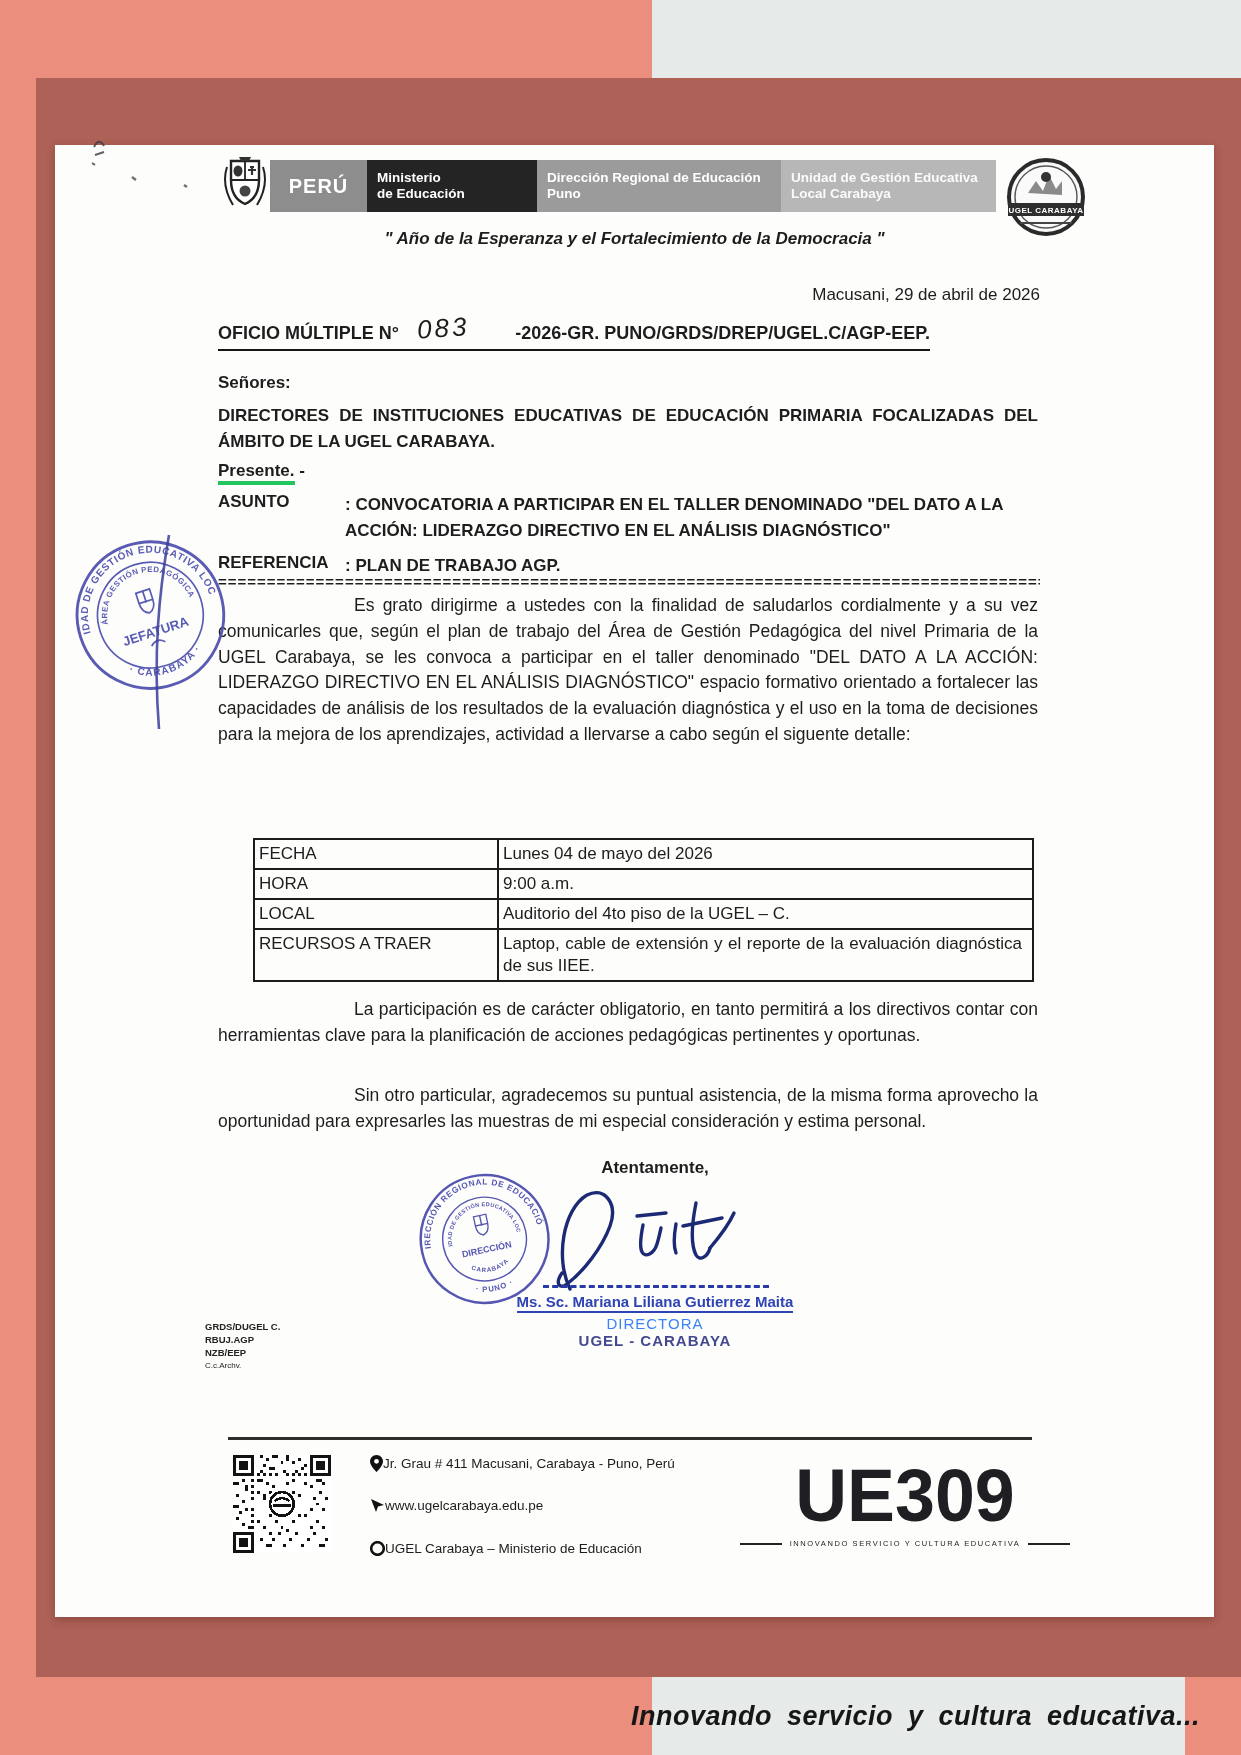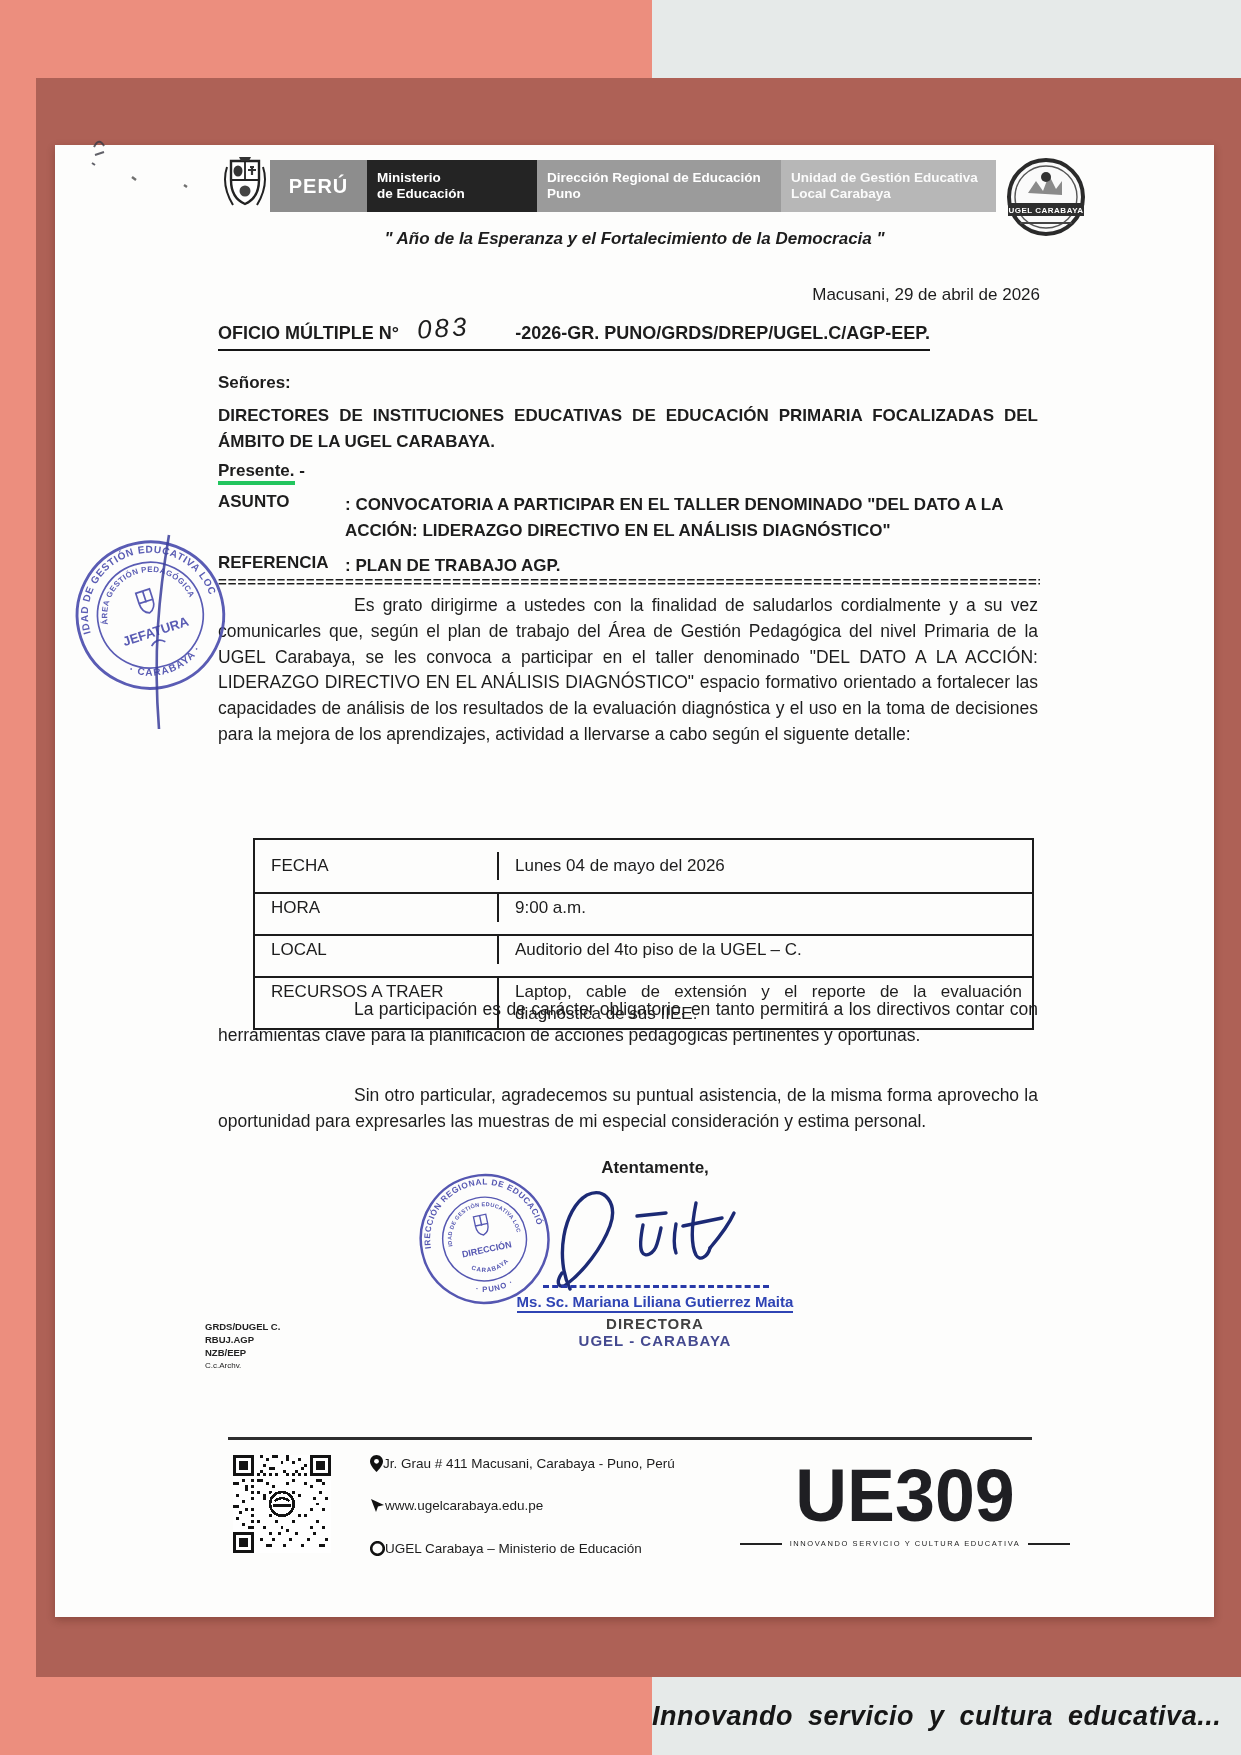--- a/index.html
+++ b/index.html
@@ -1,20 +1,20 @@
 <!DOCTYPE html>
 <html><head>
 <meta charset="utf-8">
 <style>
   html,body{margin:0;padding:0;}
   body{font-family:"Liberation Sans",sans-serif;}
   .canvas{position:relative;width:1241px;height:1755px;background:#ec8e7e;overflow:hidden;}
   .panel-grey{position:absolute;background:#e6eae9;}
   .grey-top{left:652px;top:0;width:589px;height:78px;}
-  .grey-bottom{left:652px;top:1677px;width:589px;height:78px;display:flex;align-items:center;justify-content:flex-start;}
+  .grey-bottom{left:652px;top:1677px;width:533px;height:78px;display:flex;align-items:center;justify-content:center;}
   .corner-tagline{font-size:27px;font-weight:bold;font-style:italic;color:#161616;letter-spacing:.5px;word-spacing:7px;padding-right:6px;white-space:nowrap;}
   .brick{position:absolute;left:36px;top:78px;width:1205px;height:1599px;background:#ae6156;}
   .doc{position:absolute;left:55px;top:145px;width:1159px;height:1472px;background:#fdfdfc;color:#1d1d1d;box-shadow:0 3px 8px rgba(60,20,10,.3);}
   .abs{position:absolute;}
   
   .hdr-box{position:absolute;top:15px;height:52px;color:#fff;display:flex;align-items:center;}
   .box-peru{left:215px;width:97px;background:#8d8d8d;justify-content:center;font-size:20px;font-weight:bold;letter-spacing:1px;}
   .box-min{left:312px;width:166px;background:#242424;padding-left:10px;font-size:13.5px;font-weight:bold;line-height:16px;white-space:pre-line;}
   .box-dre{left:482px;width:240px;background:#9b9b9b;padding-left:10px;font-size:13.5px;font-weight:bold;line-height:16px;white-space:pre-line;}
   .box-ugel{left:726px;width:205px;background:#b7b7b7;padding-left:10px;font-size:13.5px;font-weight:bold;line-height:16px;white-space:pre-line;color:#fbfbfb;}
@@ -24,28 +24,28 @@
   .oficio .num{display:inline-block;font-size:26px;font-weight:500;font-style:italic;letter-spacing:3px;transform:rotate(-4deg);margin:0 46px 0 18px;position:relative;top:-2px;}
   .salutation{left:163px;top:228px;font-size:17px;font-weight:600;}
   .recipients{left:163px;top:258px;width:820px;font-size:17px;font-weight:bold;text-align:justify;line-height:26px;}
   .presente{left:163px;top:316px;font-size:17px;font-weight:bold;}
   .presente .u{border-bottom:4px solid #22c55e;padding-bottom:1px;}
   .subj-label{left:163px;font-size:17px;font-weight:bold;}
   .subj-text{left:290px;width:696px;font-size:17px;font-weight:bold;line-height:26px;}
   .separator{left:163px;top:428px;width:822px;font-size:15px;font-weight:bold;letter-spacing:1px;white-space:nowrap;overflow:hidden;}
   .para{left:163px;width:820px;font-size:17.5px;line-height:25.8px;text-align:justify;text-indent:136px;}
   .dtable{left:198px;top:693px;width:777px;border:2px solid #1c1c1c;display:grid;grid-template-columns:244px 1fr;font-size:17px;}
-  .dtable .cell{padding:3px 16px;line-height:22px;border-top:2px solid #1c1c1c;margin-top:12px;}
+  .dtable .cell{padding:3px 4px;line-height:22px;border-top:2px solid #1c1c1c;}
   .dtable .cell.first{border-top:none;}
   .dtable .lbl{border-right:2px solid #1c1c1c;}
   .dtable .val{text-align:justify;padding-right:10px;}
   .closing{left:450px;top:1013px;width:300px;text-align:center;font-size:17px;font-weight:bold;}
   .sig-block{left:450px;top:1148px;width:300px;text-align:center;}
   .sig-name{display:inline-block;font-size:15px;font-weight:bold;color:#2f44b4;border-bottom:2px solid #2f44b4;padding-bottom:1px;}
-  .sig-title{font-size:15px;font-weight:bold;color:#404040;letter-spacing:1px;margin-top:2px;}
+  .sig-title{font-size:15px;font-weight:normal;color:#3b82f6;letter-spacing:1px;margin-top:2px;}
   .sig-org{font-size:15px;font-weight:bold;color:#44498f;letter-spacing:1px;}
   .dash-line{left:488px;top:1140px;width:226px;border-top:3px dashed #2839a8;}
   .initials{left:150px;top:1175px;font-size:9.5px;font-weight:600;line-height:13px;color:#222;}
   .initials .tiny{font-size:8px;font-weight:400;}
   .foot-rule{left:173px;top:1292px;width:804px;border-top:3px solid #2e2e2e;}
   .contact-row{left:315px;font-size:13.5px;display:flex;align-items:center;}
   .ue-brand{left:685px;top:1312px;width:330px;text-align:center;}
   .ue-text{font-size:74px;font-weight:800;color:#1f1f23;letter-spacing:0;line-height:78px;transform:scaleX(.97);}
   .ue-tagline{display:flex;align-items:center;gap:8px;margin-top:4px;}
   .ue-tagline .bar{flex:1;border-top:2px solid #222;}

